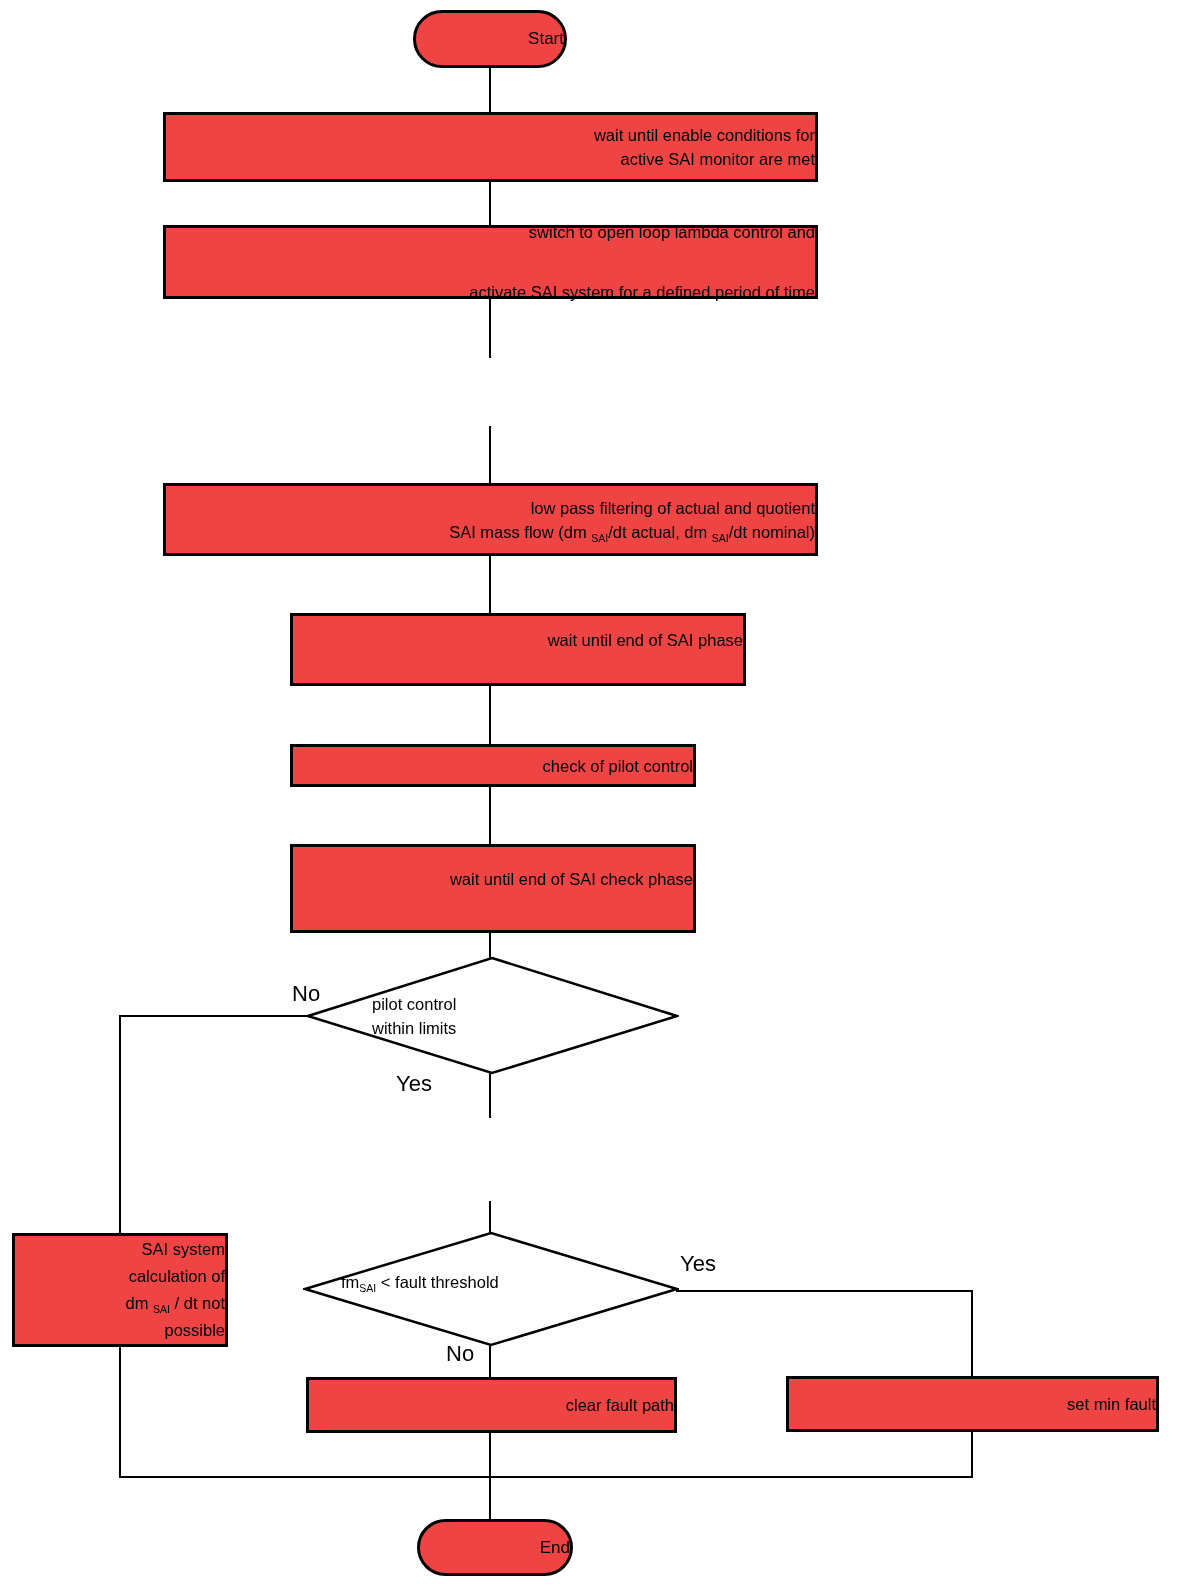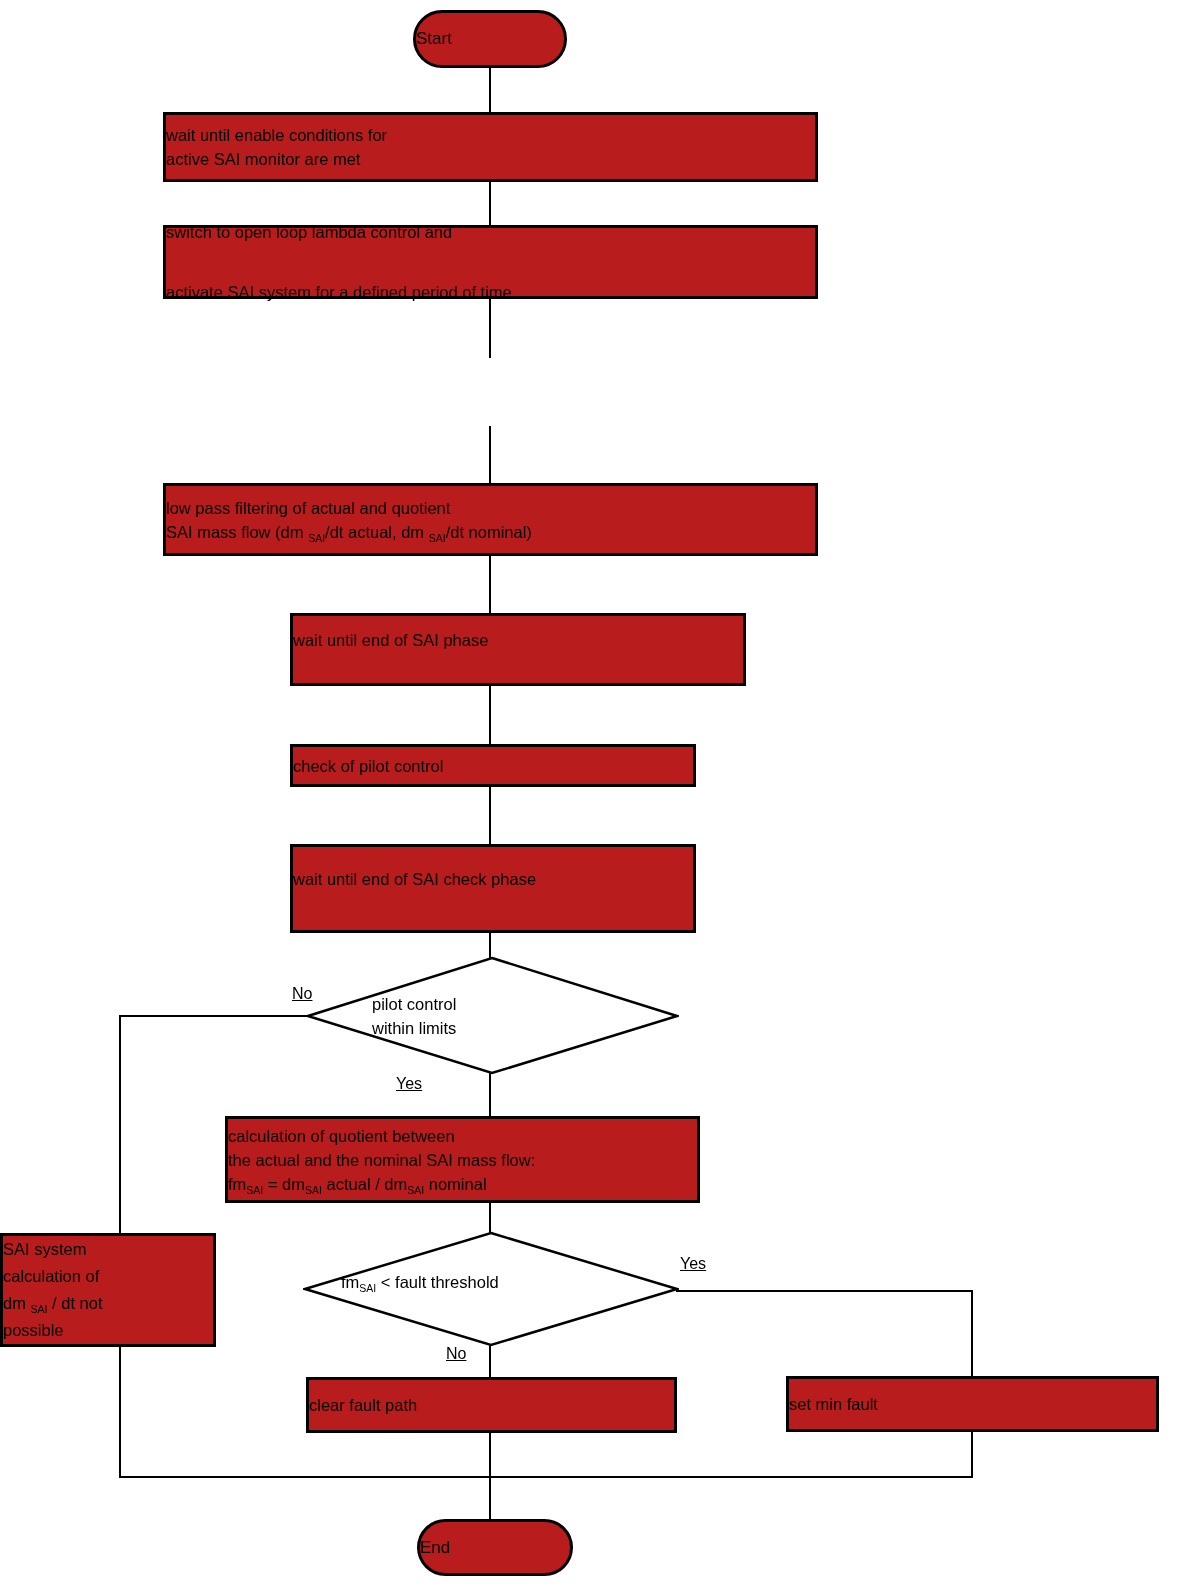--- a/index.html
+++ b/index.html
@@ -1,29 +1,29 @@
 <!DOCTYPE html>
 <html><head>
 <meta charset="utf-8">
 <style>
   html,body{margin:0;padding:0;background:#fff;}
   .canvas{
     position:relative;width:1200px;height:1594px;background:#fff;
     font-family:"Liberation Sans",sans-serif;color:#000;overflow:hidden;
   }
   .node{
-    position:absolute;box-sizing:border-box;background:#b91c1c;border:3px solid #000;
-    display:flex;flex-direction:column;align-items:flex-start;justify-content:center;
+    position:absolute;box-sizing:border-box;background:#ef4444;border:3px solid #000;
+    display:flex;flex-direction:column;align-items:flex-end;justify-content:center;
     text-align:center;font-size:16.5px;line-height:24px;
   }
   .terminator{border-radius:29px;font-size:17px;}
   .vline,.hline{position:absolute;background:#000;}
   .dshape{position:absolute;}
   .dtext{position:absolute;font-size:16.5px;line-height:24px;}
-  .lbl{position:absolute;font-size:16px;line-height:20px;text-decoration:underline;}
+  .lbl{position:absolute;font-size:22px;line-height:20px;}
   sub{font-size:10.5px;line-height:0;}
 </style>
 </head>
 <body>
 
 <div class="canvas">
 
   <div class="vline" style="left:489px;top:66px;width:2px;height:48px;"></div>
   <div class="vline" style="left:489px;top:180px;width:2px;height:47px;"></div>
   <div class="vline" style="left:489px;top:297px;width:2px;height:61px;"></div>
@@ -73,27 +73,22 @@
   </div>
 
   <div class="node" style="left:290px;top:744px;width:406px;height:43px;">
     <div>check of pilot control</div>
   </div>
 
   <div class="node" style="left:290px;top:844px;width:406px;height:89px;padding-bottom:20px;">
     <div>wait until end of SAI check phase</div>
   </div>
 
-  <div class="node" style="left:225px;top:1116px;width:475px;height:87px;">
-    <div>calculation of quotient between</div>
-    <div>the actual and the nominal SAI mass flow:</div>
-    <div>fm<sub>SAI</sub> = dm<sub>SAI</sub> actual / dm<sub>SAI</sub> nominal</div>
-  </div>
 
-  <div class="node" style="left:0;top:1233px;width:216px;height:114px;line-height:27px;">
+  <div class="node" style="left:12px;top:1233px;width:216px;height:114px;line-height:27px;">
     <div>SAI system</div>
     <div>calculation of</div>
     <div>dm <sub>SAI</sub> / dt not</div>
     <div>possible</div>
   </div>
 
   <div class="node" style="left:306px;top:1377px;width:371px;height:56px;">
     <div>clear fault path</div>
   </div>
 

